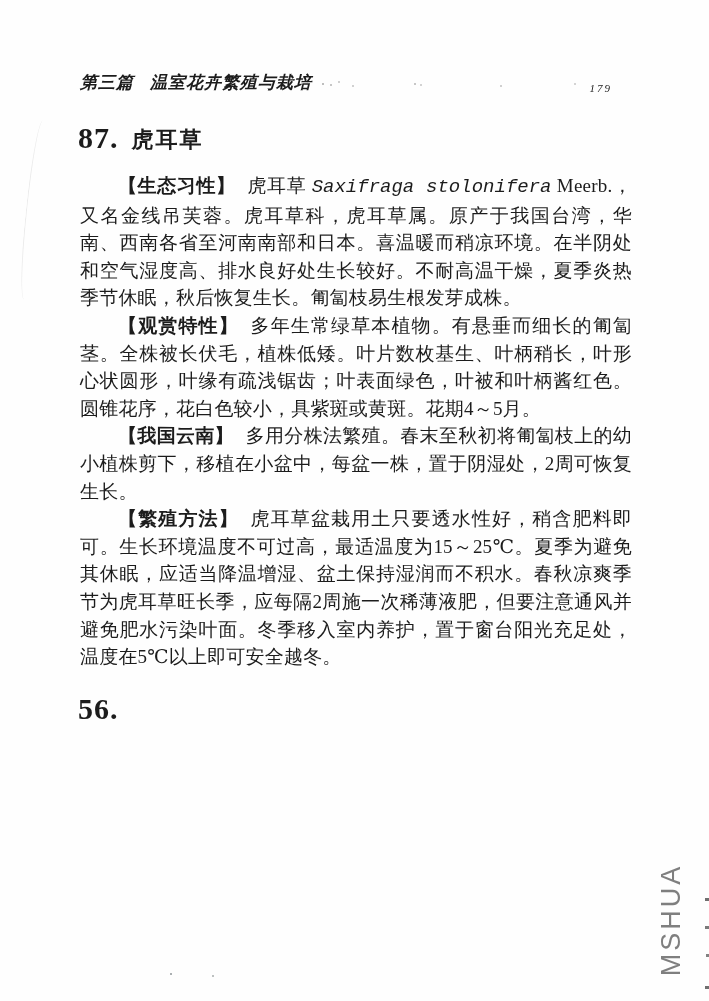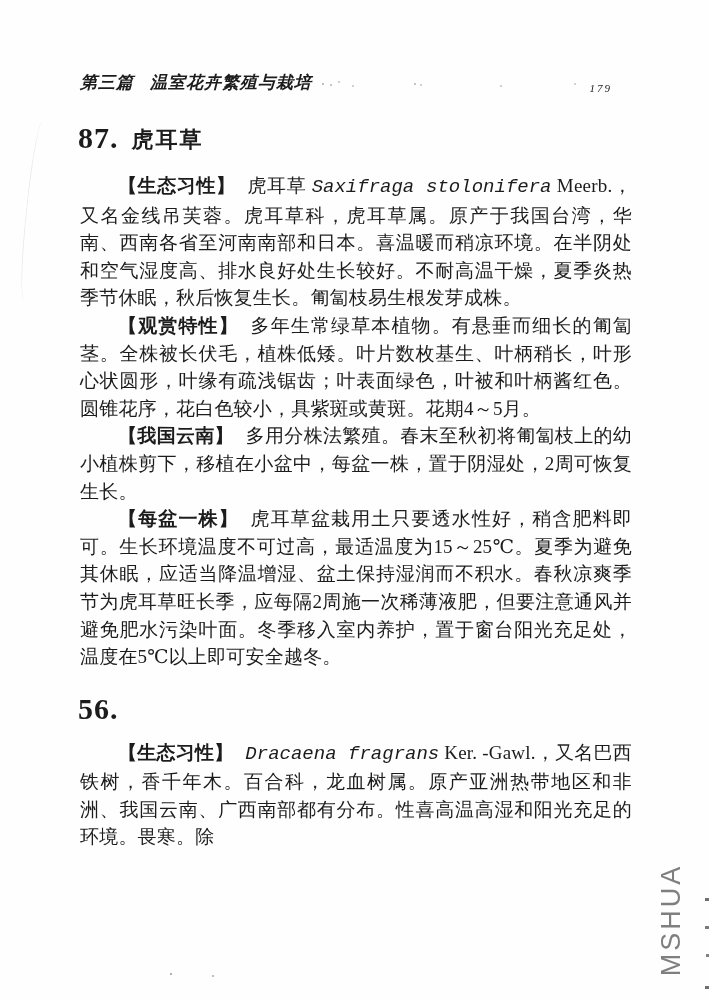--- a/index.html
+++ b/index.html
@@ -143,32 +143,29 @@
       <span class="entry-number">87.</span>
       <span class="entry-title">虎耳草</span>
     </h2>
     <div class="paras">
   <p class="para"><span class="label">【生态习性】</span>虎耳草 <i class="latin">Saxifraga stolonifera</i> Meerb.，又名金线吊芙蓉。虎耳草科，虎耳草属。原产于我国台湾，华南、西南各省至河南南部和日本。喜温暖而稍凉环境。在半阴处和空气湿度高、排水良好处生长较好。不耐高温干燥，夏季炎热季节休眠，秋后恢复生长。匍匐枝易生根发芽成株。</p>
 
   <p class="para"><span class="label">【观赏特性】</span>多年生常绿草本植物。有悬垂而细长的匍匐茎。全株被长伏毛，植株低矮。叶片数枚基生、叶柄稍长，叶形心状圆形，叶缘有疏浅锯齿；叶表面绿色，叶被和叶柄酱红色。圆锥花序，花白色较小，具紫斑或黄斑。花期4～5月。</p>
 
   <p class="para"><span class="label">【我国云南】</span>多用分株法繁殖。春末至秋初将匍匐枝上的幼小植株剪下，移植在小盆中，每盆一株，置于阴湿处，2周可恢复生长。</p>
 
-  <p class="para"><span class="label">【每盆一株】</span>虎耳草盆栽用土只要透水性好，稍含肥料即可。生长环境温度不可过高，最适温度为15～25℃。夏季为避免其休眠，应适当降温增湿、盆土保持湿润而不积水。春秋凉爽季节为虎耳草旺长季，应每隔2周施一次稀薄液肥，但要注意通风并避免肥水污染叶面。冬季移入室内养护，置于窗台阳光充足处，温度在5℃以上即可安全越冬。</p>
+  <p class="para"><span class="label">【繁殖方法】</span>虎耳草盆栽用土只要透水性好，稍含肥料即可。生长环境温度不可过高，最适温度为15～25℃。夏季为避免其休眠，应适当降温增湿、盆土保持湿润而不积水。春秋凉爽季节为虎耳草旺长季，应每隔2周施一次稀薄液肥，但要注意通风并避免肥水污染叶面。冬季移入室内养护，置于窗台阳光充足处，温度在5℃以上即可安全越冬。</p>
 
 </div>
   </section>
 
   <section class="entry">
     <h2 class="entry-heading">
       <span class="entry-number">56.</span>
     </h2>
-    <div class="paras">
-  <p class="para"><span class="label">【生态习性】</span><i class="latin">Dracaena fragrans</i> Ker. -Gawl.，又名巴西铁树，香千年木。百合科，龙血树属。原产亚洲热带地区和非洲、我国云南、广西南部都有分布。性喜高温高湿和阳光充足的环境。畏寒。除</p>
-</div>
   </section>
 </div>
 
   </div>
 
   <div class="watermark">MSHUA</div>
 
   <div class="speck s1"></div>
   <div class="speck s2"></div>
   <div class="edge-marks"></div>

